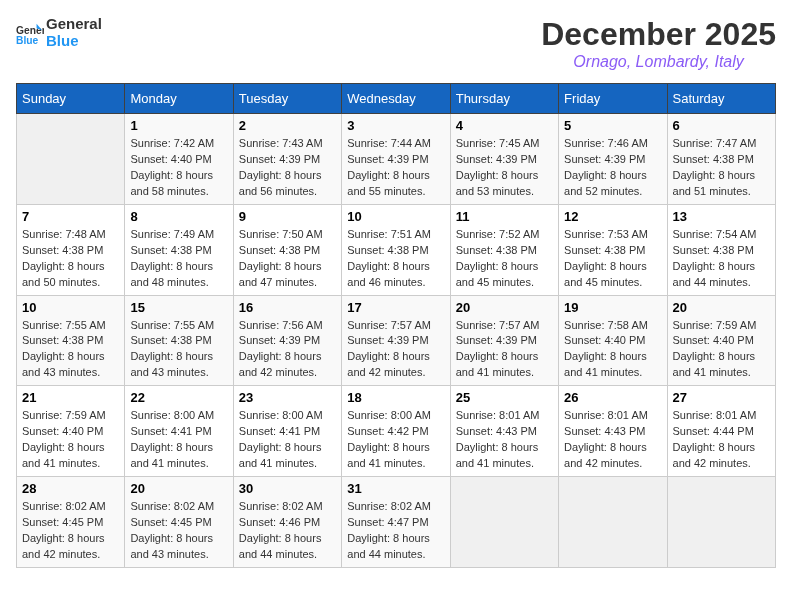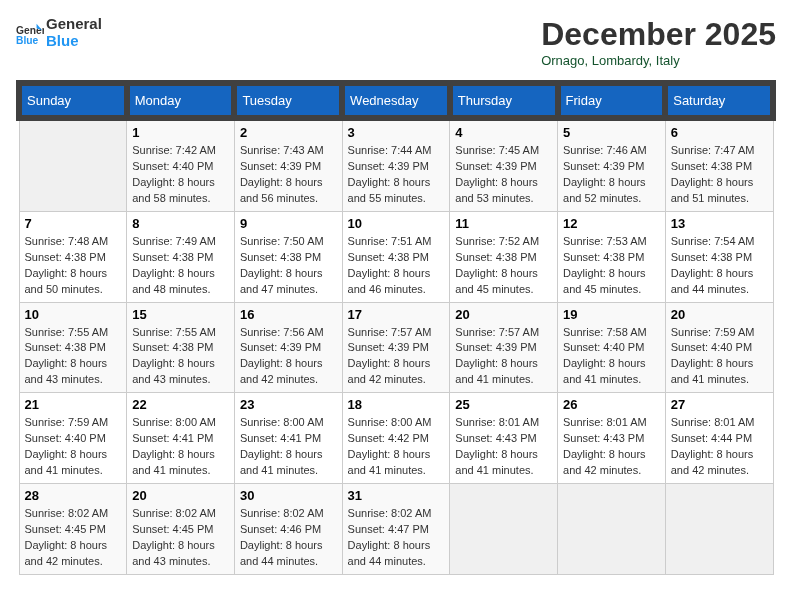--- a/index.html
+++ b/index.html
@@ -19,44 +19,45 @@
     .logo {
       display: flex;
       align-items: center;
     }
     .logo-icon {
       width: 28px;
       height: 28px;
       margin-right: 2px;
     }
     .title-block {
-      text-align: left;
+      text-align: center;
     }
     .month-title {
       font-size: 32px;
       font-weight: bold;
       color: #333;
     }
     .location {
-      font-size: 13px;
-      color: #14532d;
+      font-size: 16px;
+      color: #8b5cf6;
+      font-style: italic;
     }
     table {
       width: 100%;
       border-collapse: collapse;
       font-size: 11px;
     }
     thead tr th {
       background-color: #1565C0;
       color: #fff;
       padding: 7px 5px;
       text-align: left;
       font-size: 13px;
       font-weight: normal;
-      border: 6px solid #404040;
+      border: 1px solid #404040;
     }
     tbody tr td {
       border: 1px solid #ccc;
       vertical-align: top;
       padding: 4px 5px;
       height: 88px;
       width: 107px;
     }
     tbody tr:nth-child(odd) td {
       background-color: #f9f9f9;

